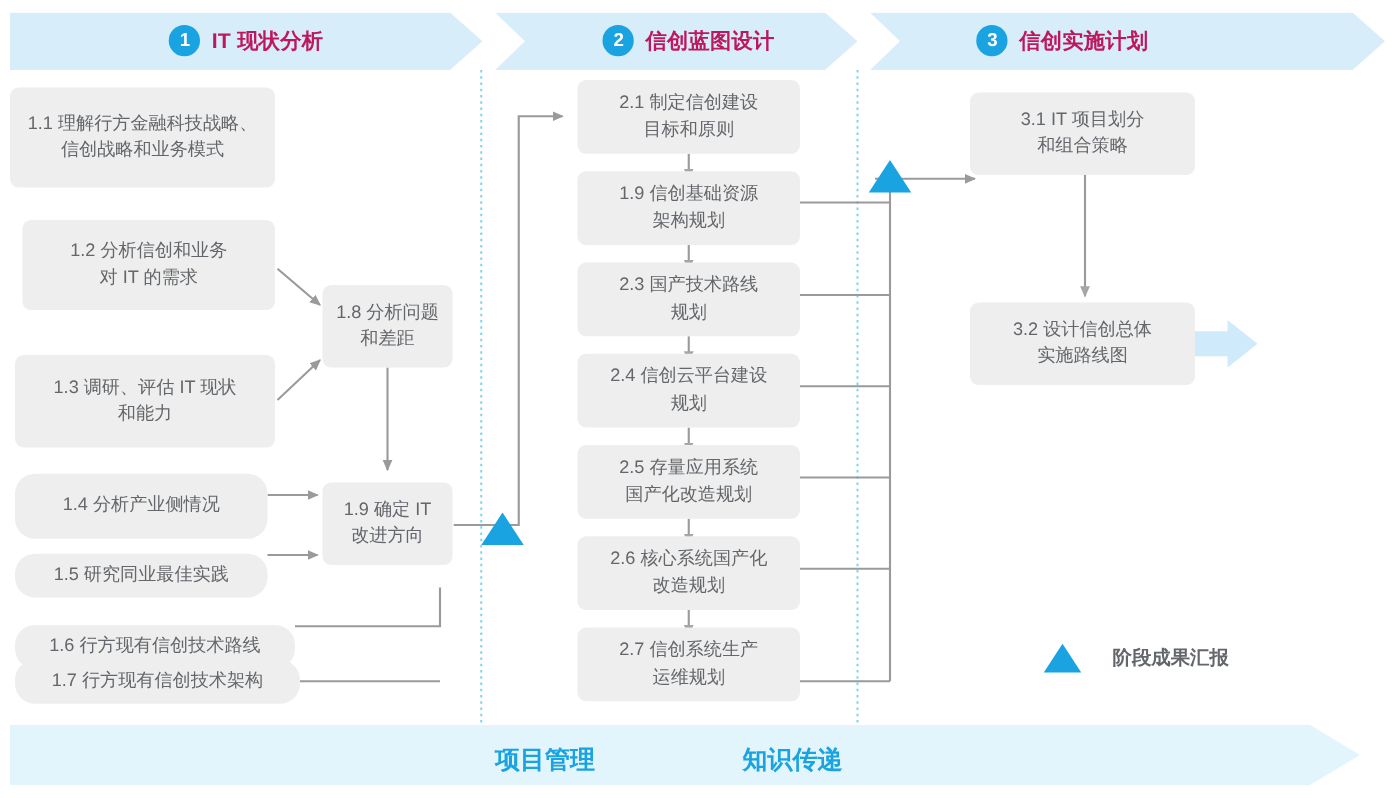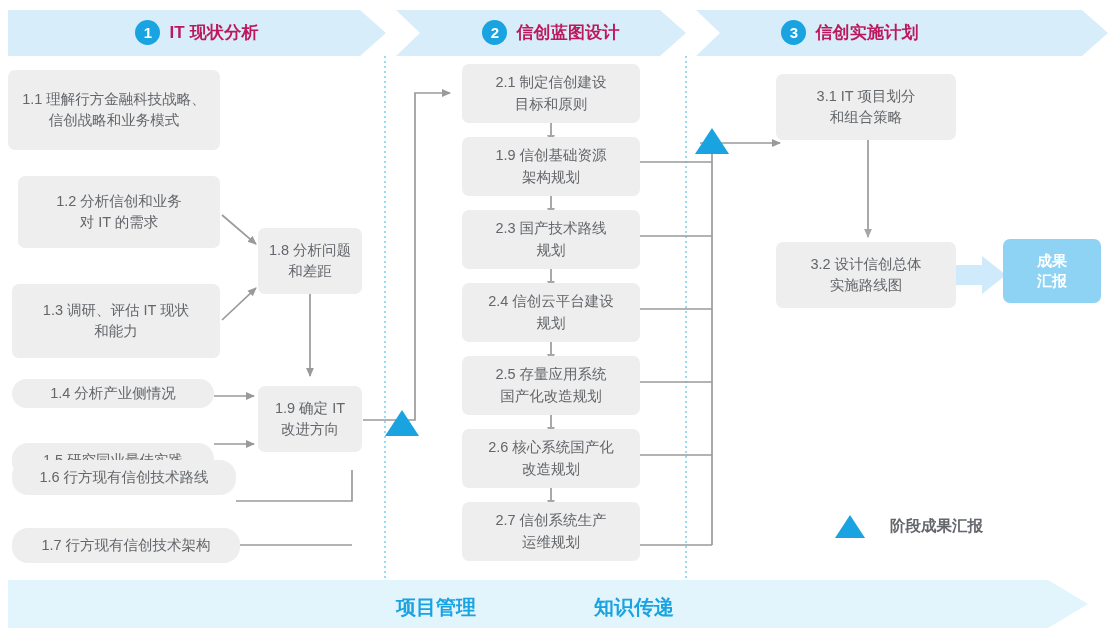--- a/index.html
+++ b/index.html
@@ -199,25 +199,25 @@
 
   <div class="box" style="left:8px;top:70px;width:212px;height:80px;">1.1 理解行方金融科技战略、
 信创战略和业务模式</div>
 
   <div class="box" style="left:18px;top:176px;width:202px;height:72px;">1.2 分析信创和业务
 对 IT 的需求</div>
 
   <div class="box" style="left:12px;top:284px;width:208px;height:74px;">1.3 调研、评估 IT 现状
 和能力</div>
 
-  <div class="box pill" style="left:12px;top:379px;width:202px;height:29px;">1.4 分析产业侧情况</div>
+  <div class="box pill" style="left:12px;top:379px;width:202px;height:52px;">1.4 分析产业侧情况</div>
 
   <div class="box pill" style="left:12px;top:427px;width:202px;height:35px;margin-top:16px;">1.5 研究同业最佳实践</div>
 
-  <div class="box pill" style="left:12px;top:460px;width:224px;height:35px;">1.6 行方现有信创技术路线</div>
+  <div class="box pill" style="left:12px;top:500px;width:224px;height:35px;">1.6 行方现有信创技术路线</div>
 
   <div class="box pill" style="left:12px;top:528px;width:228px;height:35px;">1.7 行方现有信创技术架构</div>
 
   <div class="box" style="left:258px;top:228px;width:104px;height:66px;">1.8 分析问题
 和差距</div>
 
   <div class="box" style="left:258px;top:386px;width:104px;height:66px;">1.9 确定 IT
 改进方向</div>
 
   <div class="box" style="left:462px;top:64px;width:178px;height:59px;">2.1 制定信创建设
@@ -240,22 +240,20 @@
 
   <div class="box" style="left:462px;top:502px;width:178px;height:59px;">2.7 信创系统生产
 运维规划</div>
 
   <div class="box" style="left:776px;top:74px;width:180px;height:66px;">3.1 IT 项目划分
 和组合策略</div>
 
   <div class="box" style="left:776px;top:242px;width:180px;height:66px;">3.2 设计信创总体
 实施路线图</div>
 
-  <div class="result" style="left:1003px;top:239px;width:98px;height:64px;">成果
-汇报</div>
 
   <div class="tri" style="left:385px;top:410px;"></div>
   <div class="tri" style="left:695px;top:128px;"></div>
 
   <div class="legend" style="left:835px;top:515px;">
     <span class="tri small" style="position:relative;left:0;top:0;"></span>
     <span class="legend-text">阶段成果汇报</span>
   </div>
 
   <div class="footer-band" style="left:8px;top:580px;width:1080px;height:48px;background:#e2f4fc;

